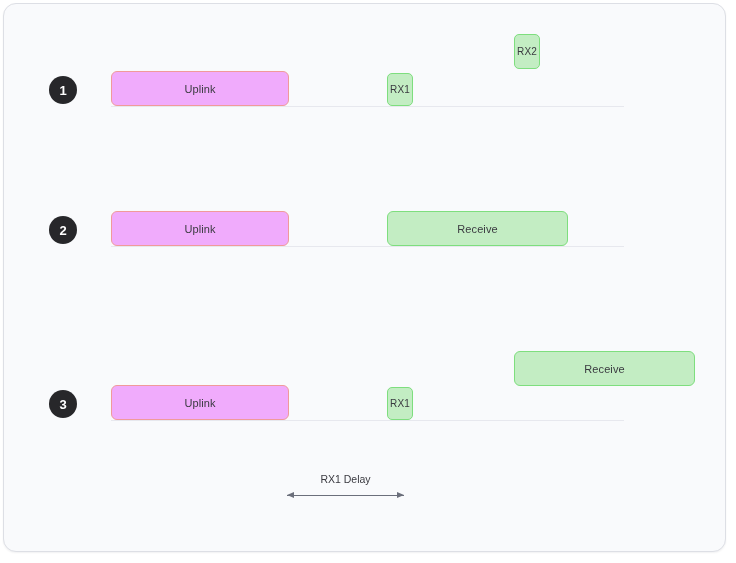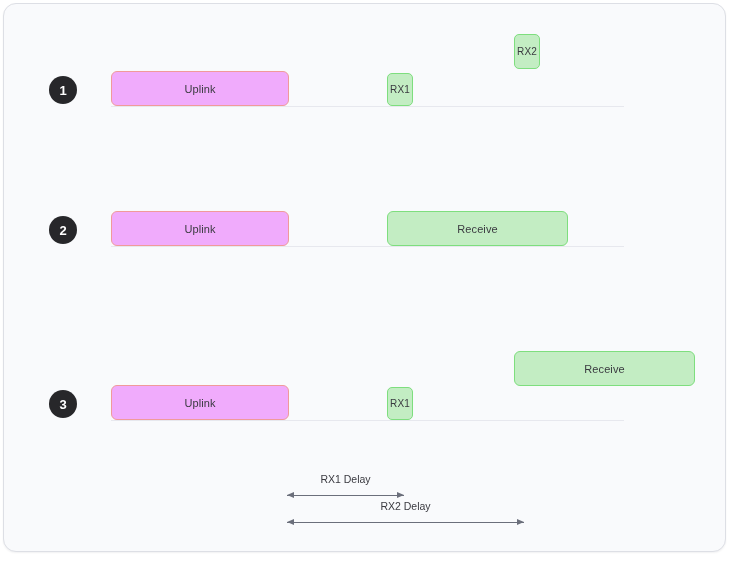--- a/index.html
+++ b/index.html
@@ -163,21 +163,15 @@
       <div class="blk rxwin" style="left:510px; top:347px; width:181px; height:35px;">Receive</div>
     </div>
 
     <div class="measure" style="left:283px; top:447px; width:117px;margin-top:22px;">
       <div class="m-label">RX1 Delay</div>
       <div class="m-line"></div>
       <div class="m-arrow left"></div>
       <div class="m-arrow right"></div>
     </div>
 
-    <div class="measure" style="left:283px; top:496px; width:237px;">
-      <div class="m-label">RX2 Delay</div>
-      <div class="m-line"></div>
-      <div class="m-arrow left"></div>
-      <div class="m-arrow right"></div>
-    </div>
 
   </div>
 </div>
 
 </body></html>

